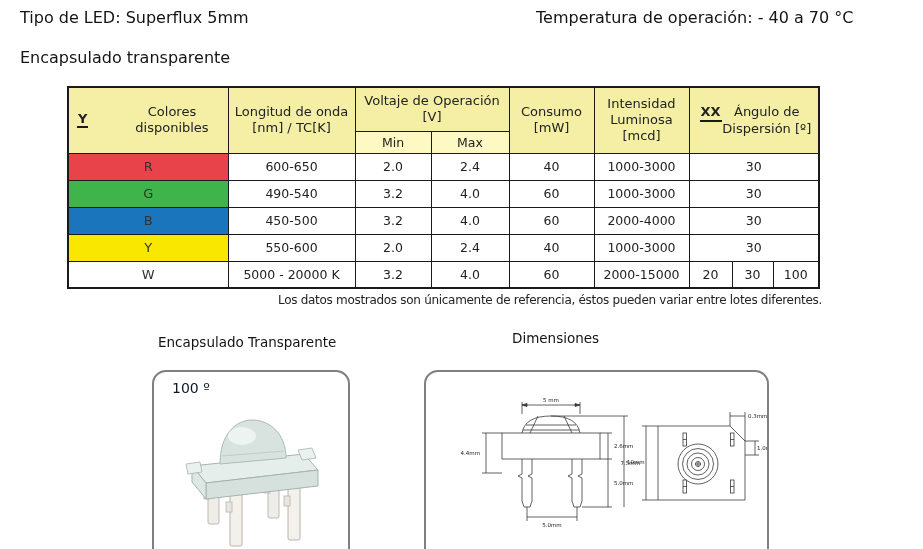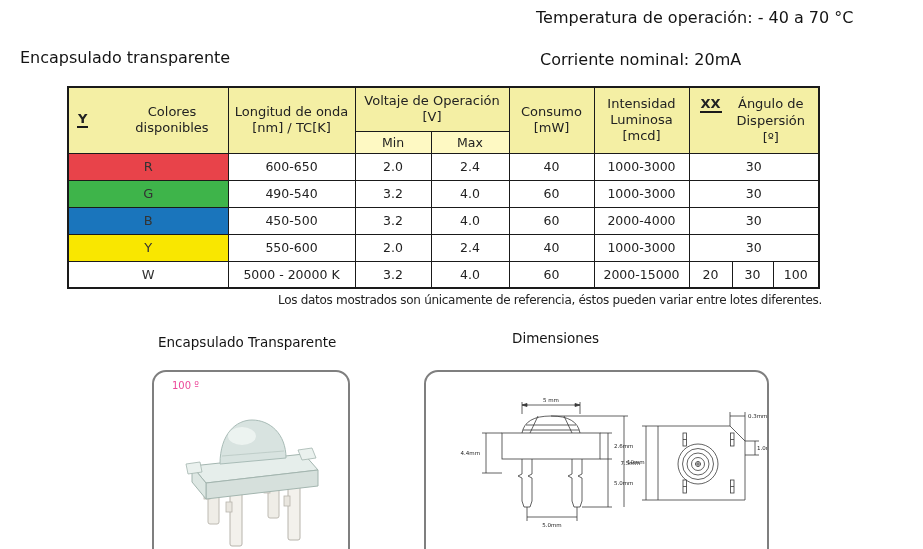--- a/index.html
+++ b/index.html
@@ -24,52 +24,52 @@
     font-weight:normal; padding:0 2px;
   }
   table.spec thead tr.main th { height:44px; background:#f4efa4; font-size:13px; line-height:1.25; }
   table.spec thead tr.sub th  { height:22px; background:#fef9c3; font-size:12.5px; }
   table.spec thead th.white-head { background:#ffffff; }
   table.spec tbody tr { height:27px; }
   .sym { font-weight:bold; border-bottom:2px solid #1a1a1a; padding:0 1px; line-height:1.1; }
   .head-flex { display:flex; align-items:center; justify-content:flex-start; padding:2px 6px; }
   .head-flex .lbl { flex:1; text-align:center;margin-left:36px; }
   .angle-flex { display:flex; align-items:flex-start; justify-content:flex-start; padding:4px 4px 2px 8px; }
-  .angle-flex .sym { margin-top:1px; margin-right:8px; }
+  .angle-flex .sym { margin-top:1px; }
   .angle-flex .lbl { flex:1; text-align:center; line-height:1.3; }
   td.swatch { font-size:13px; color:#333; }
 
   #footnote {
     position:absolute; left:170px; top:293px; width:760px; text-align:center;
     font-size:12px; color:#222; letter-spacing:-0.3px;
   }
 
   .section-title { position:absolute; font-size:13.5px; color:#141414; white-space:nowrap; }
   #pkg-title { left:158px; top:334px; }
   #dim-title { left:512px; top:330px; }
 
   .imgbox {
     position:absolute; top:370px; height:210px;
     border:2px solid #7f7f7f; border-radius:14px; background:#ffffff;
   }
   #pkg-box { left:152px; width:198px; }
   #dim-box { left:424px; width:345px; }
-  #angle-label { position:absolute; left:18px; top:8px; font-size:10px; color:#ec4899; }
+  #angle-label { position:absolute; left:18px; top:8px; font-size:14px; color:#0f172a; }
   #led-svg { position:absolute; left:22px; top:22px; }
   #dim-svg { position:absolute; left:0px; top:0px; }
   svg text { font-family:"DejaVu Sans", sans-serif; }
 </style>
 </head>
 <body>
 
 <div class="page">
 
+  <div class="toptext" id="led-type">Tipo de LED: Superflux 5mm</div>
   <div class="toptext" id="encaps">Encapsulado transparente</div>
   <div class="toptext" id="temp">Temperatura de operación: - 40 a 70 °C</div>
-  <div class="toptext" id="curr">Corriente nominal: 20mA</div>
 
   <table class="spec">
     <colgroup>
       <col style="width:160px">
         <col style="width:127px">
         <col style="width:76px">
         <col style="width:78px">
       <col style="width:85px">
         <col style="width:95px">
         <col style="width:43px">

